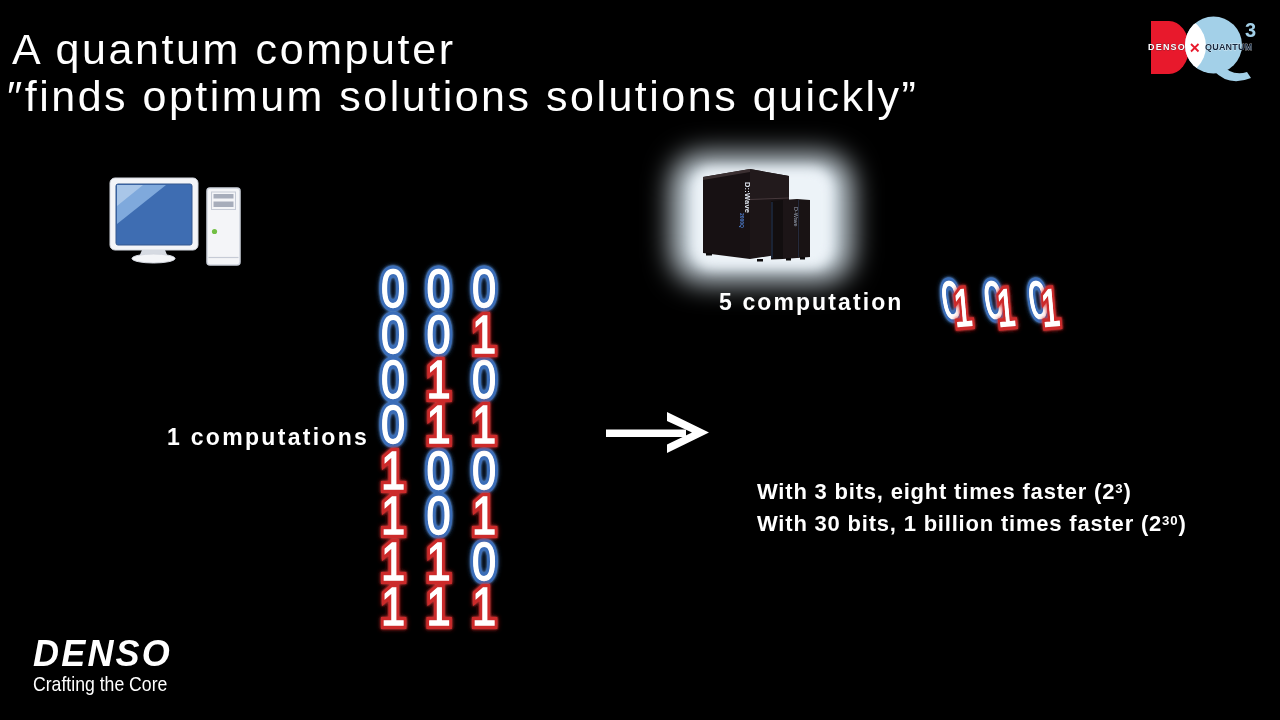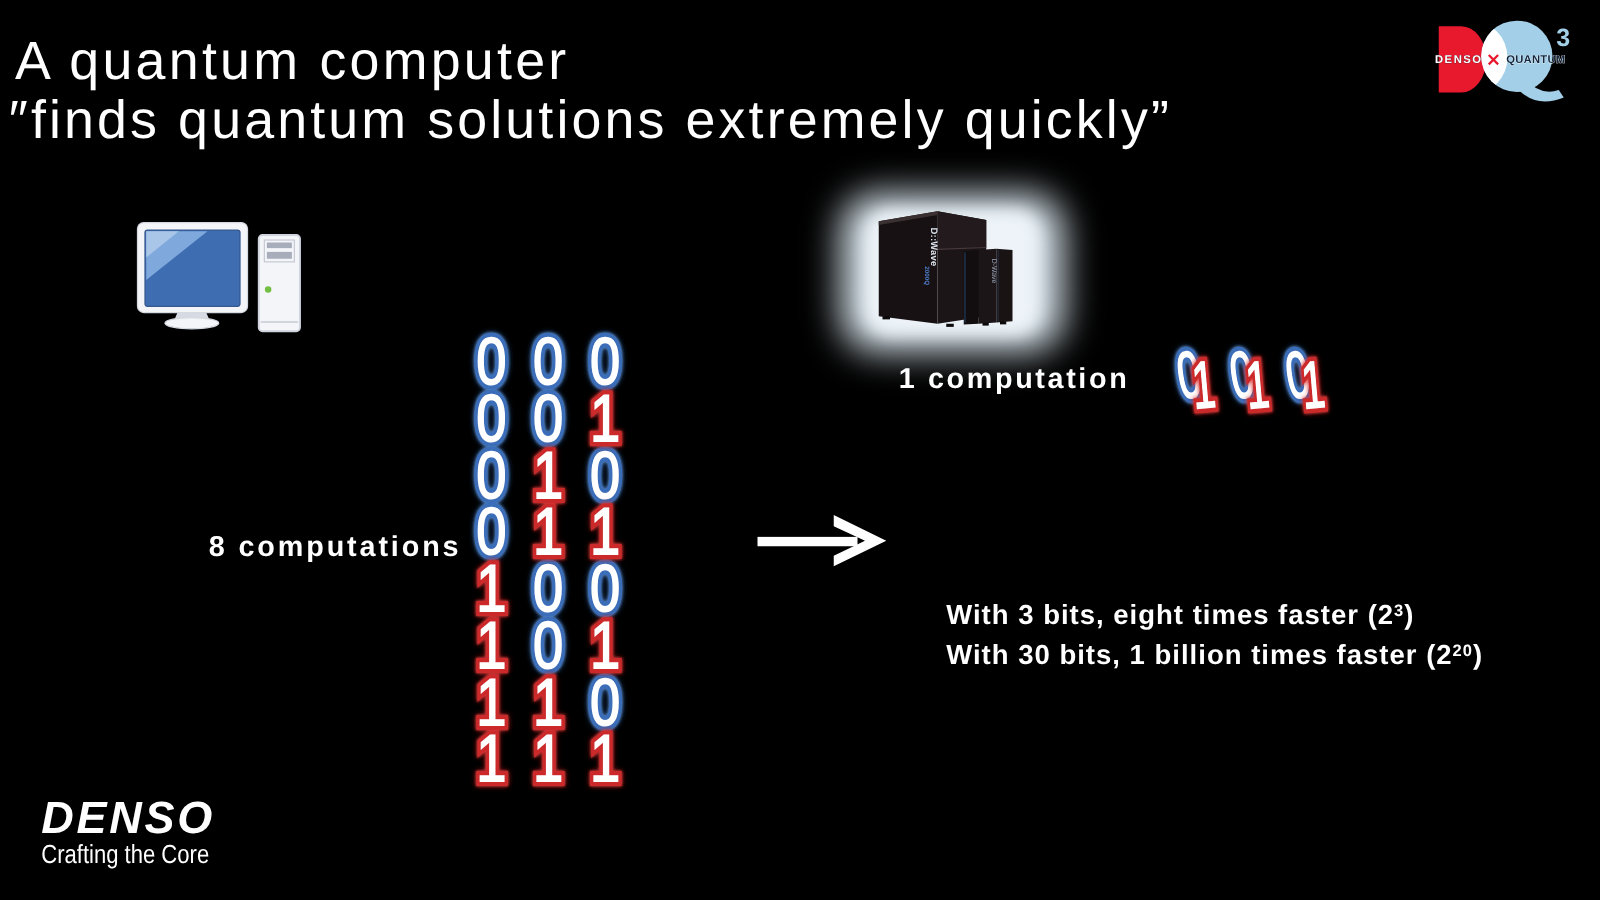--- a/index.html
+++ b/index.html
@@ -139,20 +139,20 @@
     <circle cx="1213.5" cy="45" r="28.5" fill="#a3d0e8"></circle>
     <path d="M1220,63 q12,14 27,9 l4,6 q-22,9 -37,-7 z" fill="#a3d0e8"></path>
     <circle cx="1213.5" cy="45" r="28.5" fill="#ffffff" clip-path="url(#lensclip)"></circle>
     <text x="1245" y="37" font-family="Liberation Sans, sans-serif" font-weight="bold" font-size="20" fill="#a3d0e8">3</text>
     <text x="1148" y="50" font-family="Liberation Sans, sans-serif" font-weight="bold" font-size="9" fill="#ffffff" stroke="#2a2a38" stroke-width="0.4" paint-order="stroke" letter-spacing="1.2">DENSO</text>
     <path d="M1191,44 L1198.5,51.5 M1198.5,44 L1191,51.5" stroke="#e8192c" stroke-width="1.8" fill="none"></path>
     <text x="1205" y="50" font-family="Liberation Sans, sans-serif" font-weight="bold" font-size="9" fill="#14273f" stroke="#ffffff" stroke-width="0.5" paint-order="stroke" letter-spacing="0.2">QUANTUM</text>
   </g>
 </svg>
 
-<div class="abs" id="title">A quantum computer<br><span id="t2">″finds quantum solutions extremely quickly”</span></div>
-<div class="abs" id="lab8">8 computations</div>
-<div class="abs" id="lab1">1 computation</div>
-<div class="abs" id="rtext">With 3 bits, eight times faster (2<sup>3</sup>)<br>With 30 bits, 1 billion times faster (2<sup>20</sup>)</div>
+<div class="abs" id="title">A quantum computer<br><span id="t2">″finds optimum solutions solutions quickly”</span></div>
+<div class="abs" id="lab8">1 computations</div>
+<div class="abs" id="lab1">5 computation</div>
+<div class="abs" id="rtext">With 3 bits, eight times faster (2<sup>3</sup>)<br>With 30 bits, 1 billion times faster (2<sup>30</sup>)</div>
 <div class="abs" id="denso">
     <div class="d1">DENSO</div>
     <div class="d2">Crafting the Core</div>
   </div>
 
 </body></html>

